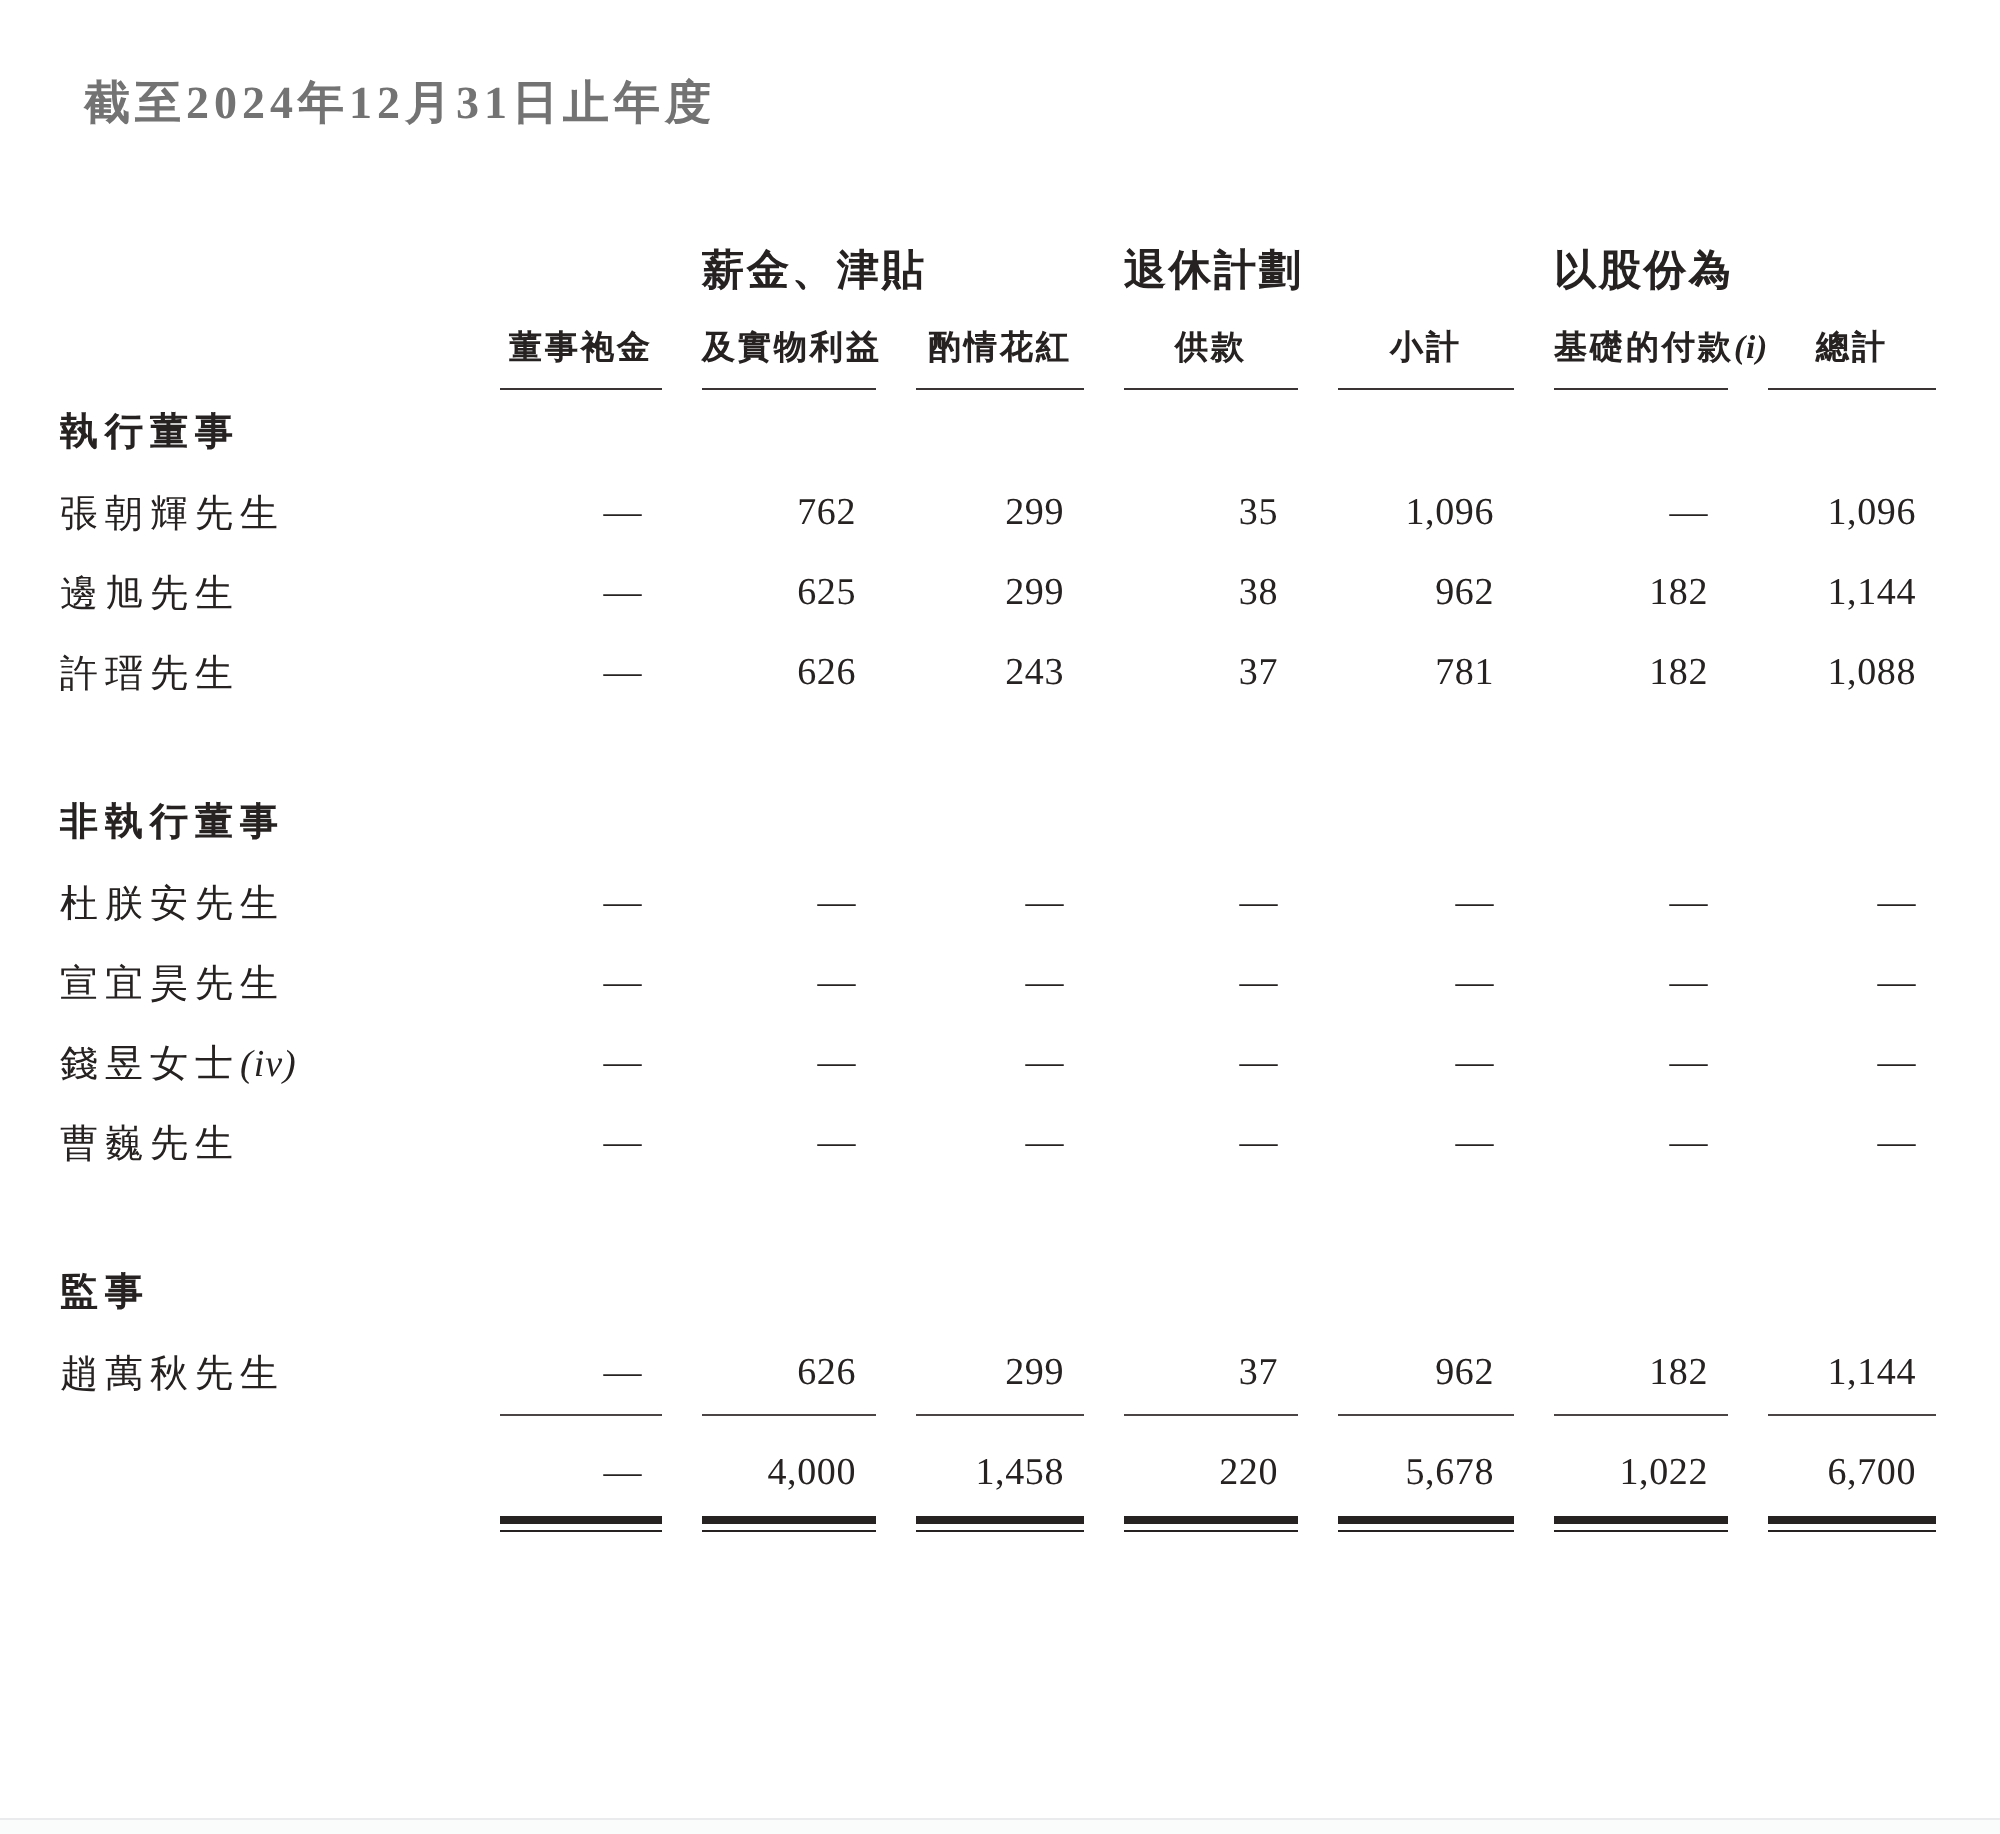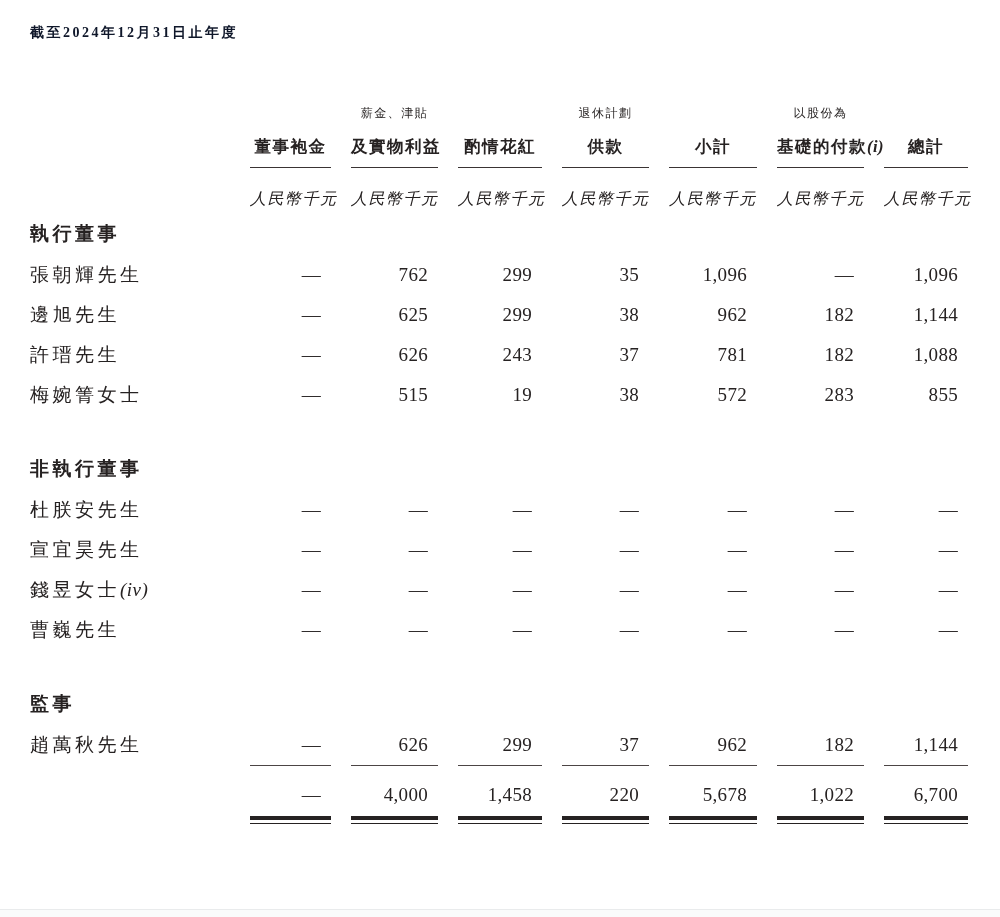--- a/index.html
+++ b/index.html
@@ -13,39 +13,39 @@
     color: #262222;
   }
   .page {
     position: relative;
     width: 1000px;
     height: 917px;
     box-sizing: border-box;
     padding: 24px 30px 0 30px;
   }
   .title {
-    margin: 0;
-    font-size: 14px;
+    margin: 12px;
+    font-size: 23px;
     font-weight: bold;
     letter-spacing: 2.5px;
-    color: #0f172a;
+    color: #737373;
   }
   table.remu {
     border-collapse: collapse;
     table-layout: fixed;
     width: 938px;
     margin-top: 54px;
   }
   td { padding: 0; }
   
   .colbox { margin-left: 20px; text-align: center; }
   .group-row td { height: 26px; vertical-align: bottom; }
   .group-row .colbox {
-    font-weight: normal;
-    font-size: 12px;
+    font-weight: bold;
+    font-size: 21px;
     letter-spacing: 1.5px;
     white-space: nowrap;
   }
   .label-row td { height: 46px; vertical-align: bottom; }
   .label-row .colbox {
     font-weight: bold;
     font-size: 16.5px;
     letter-spacing: 1.5px;
     white-space: nowrap;
     border-bottom: 1.5px solid #3a3434;
@@ -156,44 +156,20 @@
             <div class="colbox"><span>小計</span><span class="inote"></span></div>
           </td>
       <td>
             <div class="colbox"><span>基礎的付款</span><span class="inote">(i)</span></div>
           </td>
       <td>
             <div class="colbox"><span>總計</span><span class="inote"></span></div>
           </td>
     </tr>
 
-    <tr class="unit-row">
-      <td></td>
-      <td>
-            <div class="colbox">人民幣千元</div>
-          </td>
-      <td>
-            <div class="colbox">人民幣千元</div>
-          </td>
-      <td>
-            <div class="colbox">人民幣千元</div>
-          </td>
-      <td>
-            <div class="colbox">人民幣千元</div>
-          </td>
-      <td>
-            <div class="colbox">人民幣千元</div>
-          </td>
-      <td>
-            <div class="colbox">人民幣千元</div>
-          </td>
-      <td>
-            <div class="colbox">人民幣千元</div>
-          </td>
-    </tr>
 
     <tr class="section-row">
       <td class="name">執行董事</td>
       <td></td>
           <td></td>
           <td></td>
           <td></td>
           <td></td>
           <td></td>
           <td></td>
@@ -222,30 +198,20 @@
     <tr class="data-row">
       <td class="name"><span>許瑨先生</span><span class="inote"></span></td>
       <td class="num">—</td>
       <td class="num">626</td>
       <td class="num">243</td>
       <td class="num">37</td>
       <td class="num">781</td>
       <td class="num">182</td>
       <td class="num">1,088</td>
     </tr>
-    <tr class="data-row">
-      <td class="name"><span>梅婉箐女士</span><span class="inote"></span></td>
-      <td class="num">—</td>
-      <td class="num">515</td>
-      <td class="num">19</td>
-      <td class="num">38</td>
-      <td class="num">572</td>
-      <td class="num">283</td>
-      <td class="num">855</td>
-    </tr>
 
     <tr class="spacer">
           <td colspan="8"></td>
         </tr>
 
     <tr class="section-row">
       <td class="name">非執行董事</td>
       <td></td>
           <td></td>
           <td></td>

